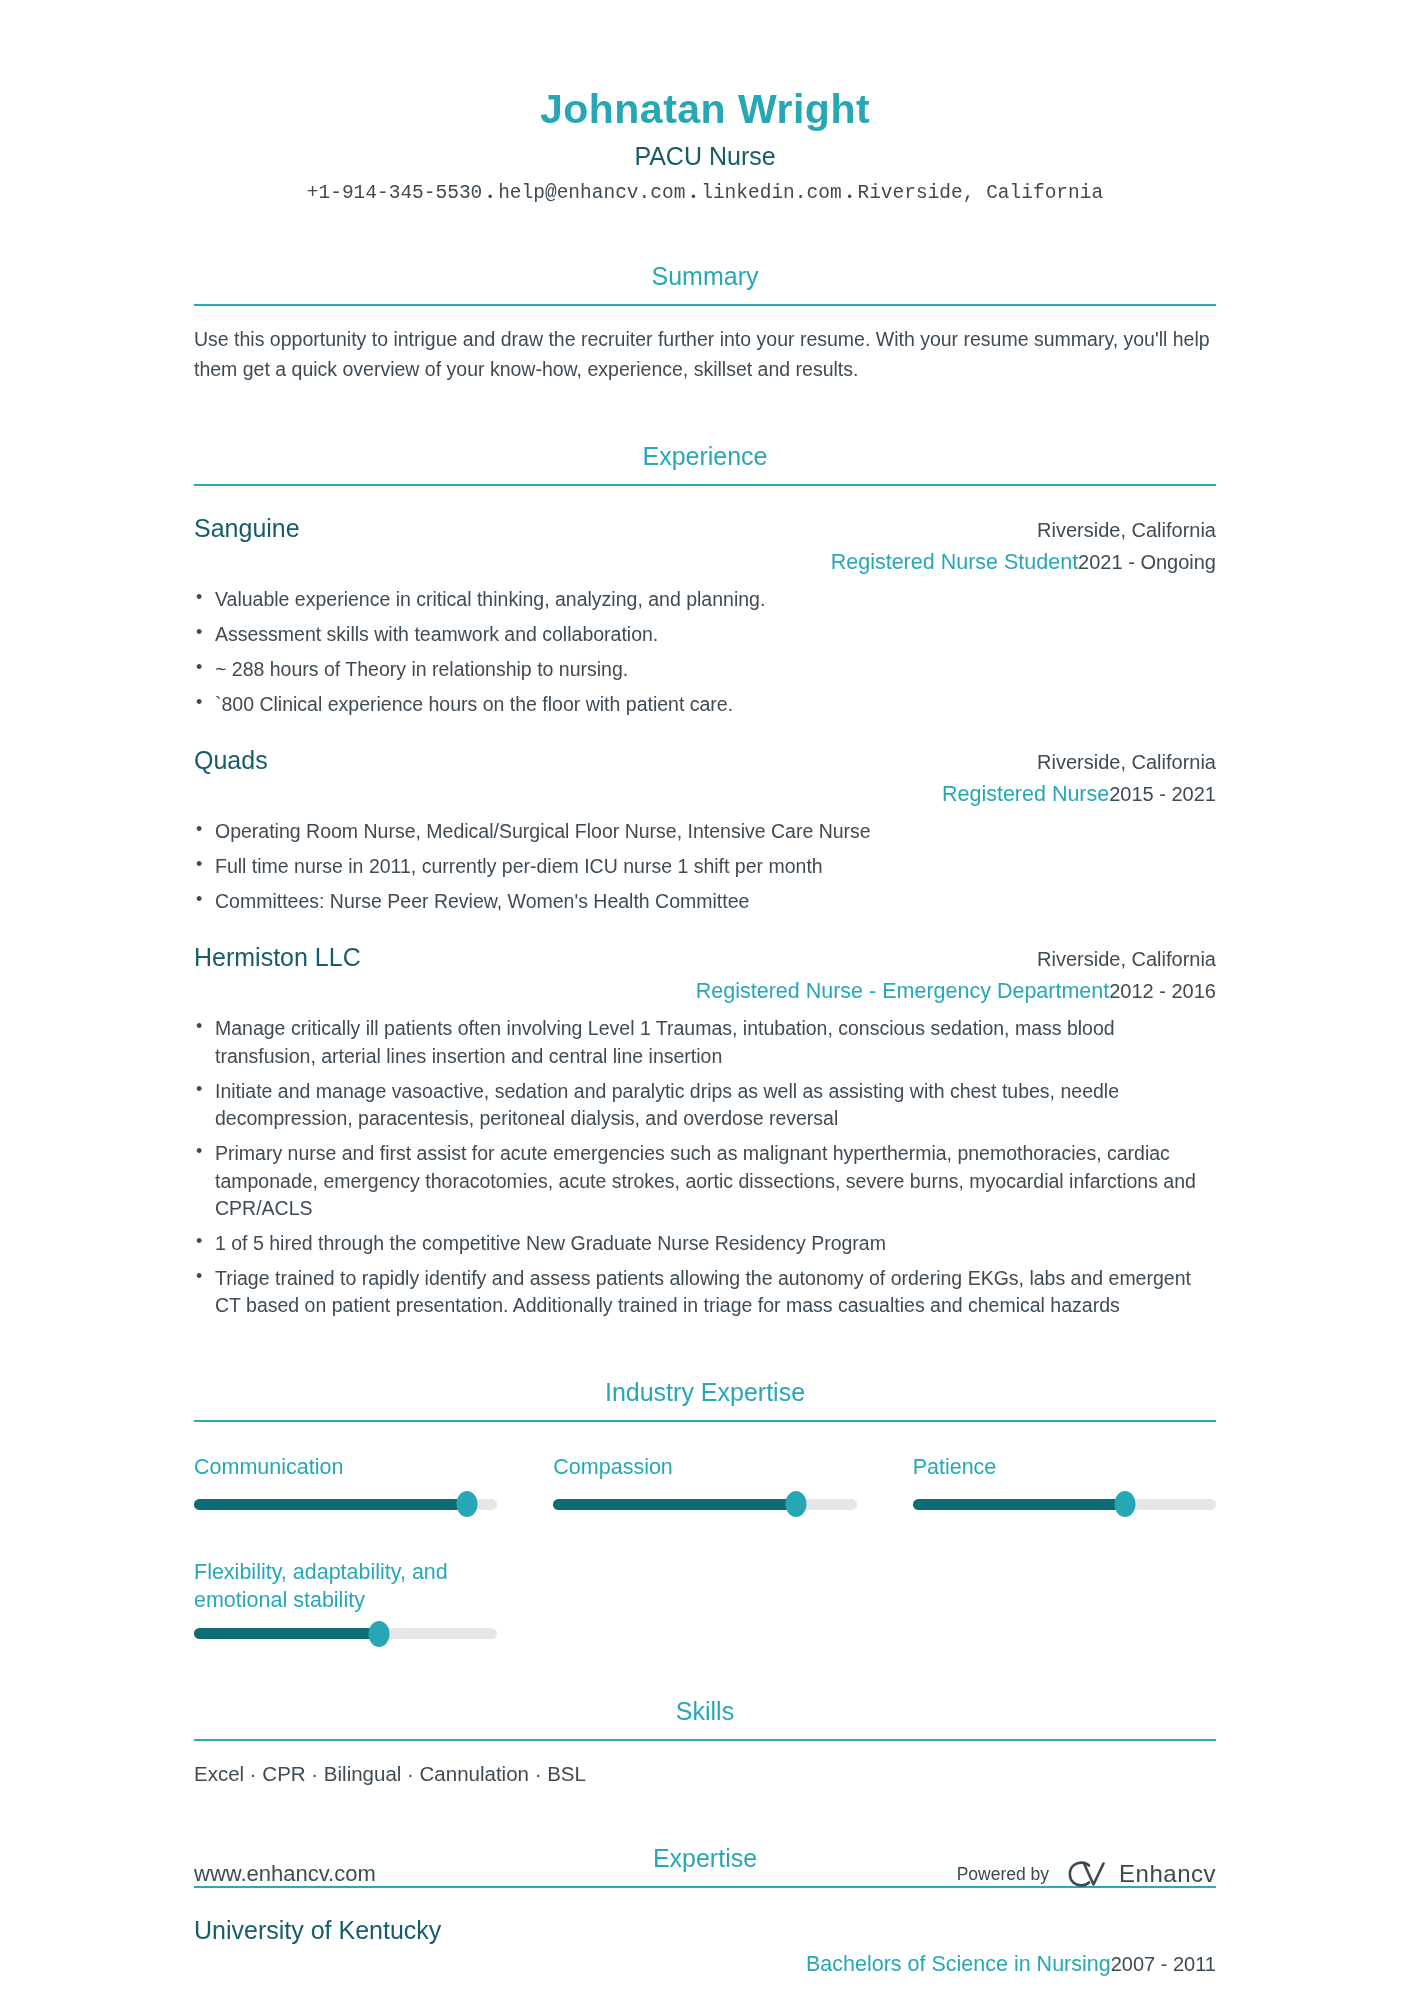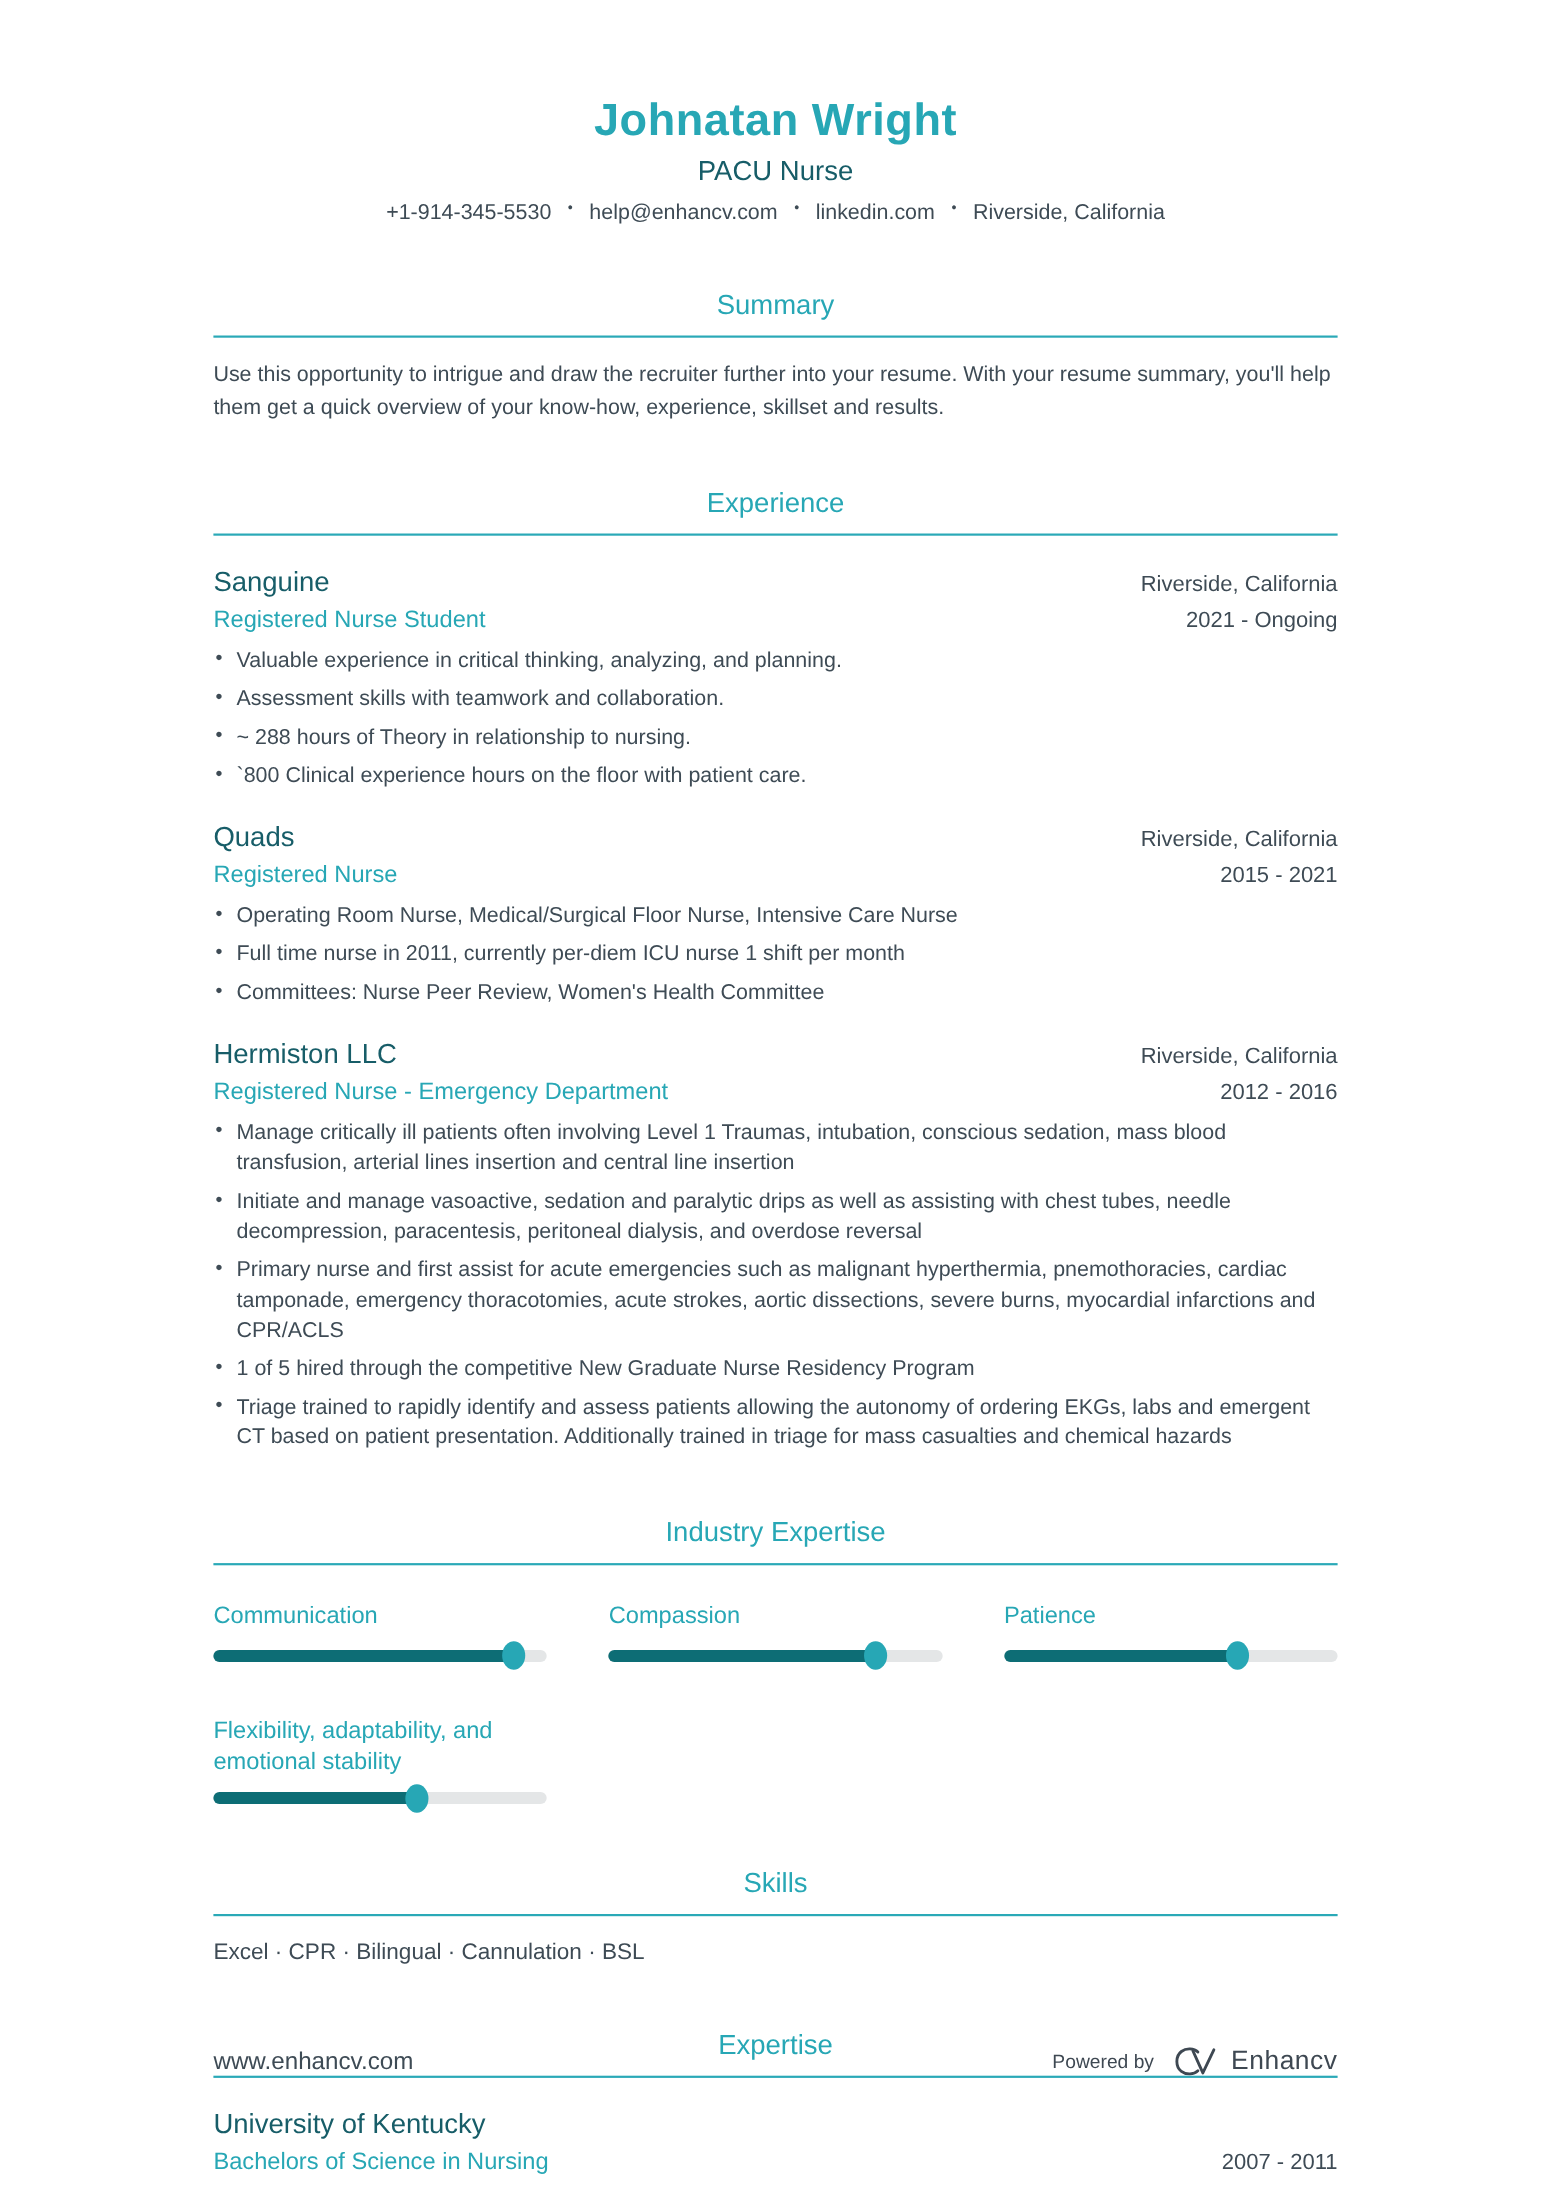--- a/index.html
+++ b/index.html
@@ -9,34 +9,34 @@
     margin:0 auto;
     background:#ffffff;
     box-sizing:border-box;
     padding:86px 115px 0;
     font-family:"Liberation Sans", sans-serif;
     color:#3e4b55;
   }
   
   .name { text-align:center; font-size:41px; font-weight:800; letter-spacing:.5px; color:#27a7b5; }
   .job-title { text-align:center; font-size:25px; font-weight:500; color:#175d68; margin-top:9px; }
-  .contact-row { display:flex; justify-content:center; align-items:flex-start; gap:15px;
-                 margin-top:11px; font-size:19.5px; color:#3e4b55; }
+  .contact-row { display:flex; justify-content:center; align-items:flex-end; gap:4px;
+                 margin-top:11px; font-size:19.5px; color:#3e4b55;font-family:Liberation Mono, monospace; }
   .contact-sep { font-size:13px; line-height:1; color:#3e4b55; }
   
   .section { margin-top:58px; }
   .section-title { text-align:center; font-size:25px; color:#27a7b5; font-weight:400;
                    padding-bottom:13px; border-bottom:2px solid #2aa9b7; }
   .summary-text { margin-top:18px; font-size:19.5px; line-height:1.55; color:#3e4b55; }
   
   .entry { margin-top:28px; }
   .entry-head, .entry-sub { display:flex; justify-content:space-between; align-items:baseline; }
   .company { font-size:25px; font-weight:500; color:#175d68; }
   .entry-loc, .entry-dates { font-size:20px; color:#3e4b55; }
-  .entry-sub { margin-top:7px; }
+  .entry-sub { margin-top:7px;justify-content:flex-end; }
   .position { font-size:21.5px; color:#27a7b5; }
   .bullets { list-style:none; margin:11px 0 0; padding:0; font-size:19.5px; line-height:1.42; color:#3e4b55; }
   .bullets li { position:relative; padding-left:21px; margin-top:7px; }
   .bullets li::before { content:"•"; position:absolute; left:2px; top:-1px; font-size:18px; color:#3e4b55; }
   
   .skills-grid { display:grid; grid-template-columns:repeat(3,1fr); column-gap:56px; row-gap:48px; margin-top:31px; }
   .skill-label { font-size:21.5px; color:#27a7b5; line-height:1.32; }
   .skill-wrap-narrow .skill-label { max-width:295px; }
   .meter { position:relative; height:11px; background:#e4e6e7; border-radius:6px; margin-top:17px; }
   .meter-fill { position:absolute; left:0; top:0; height:100%; background:#0d6d75; border-radius:6px; }

